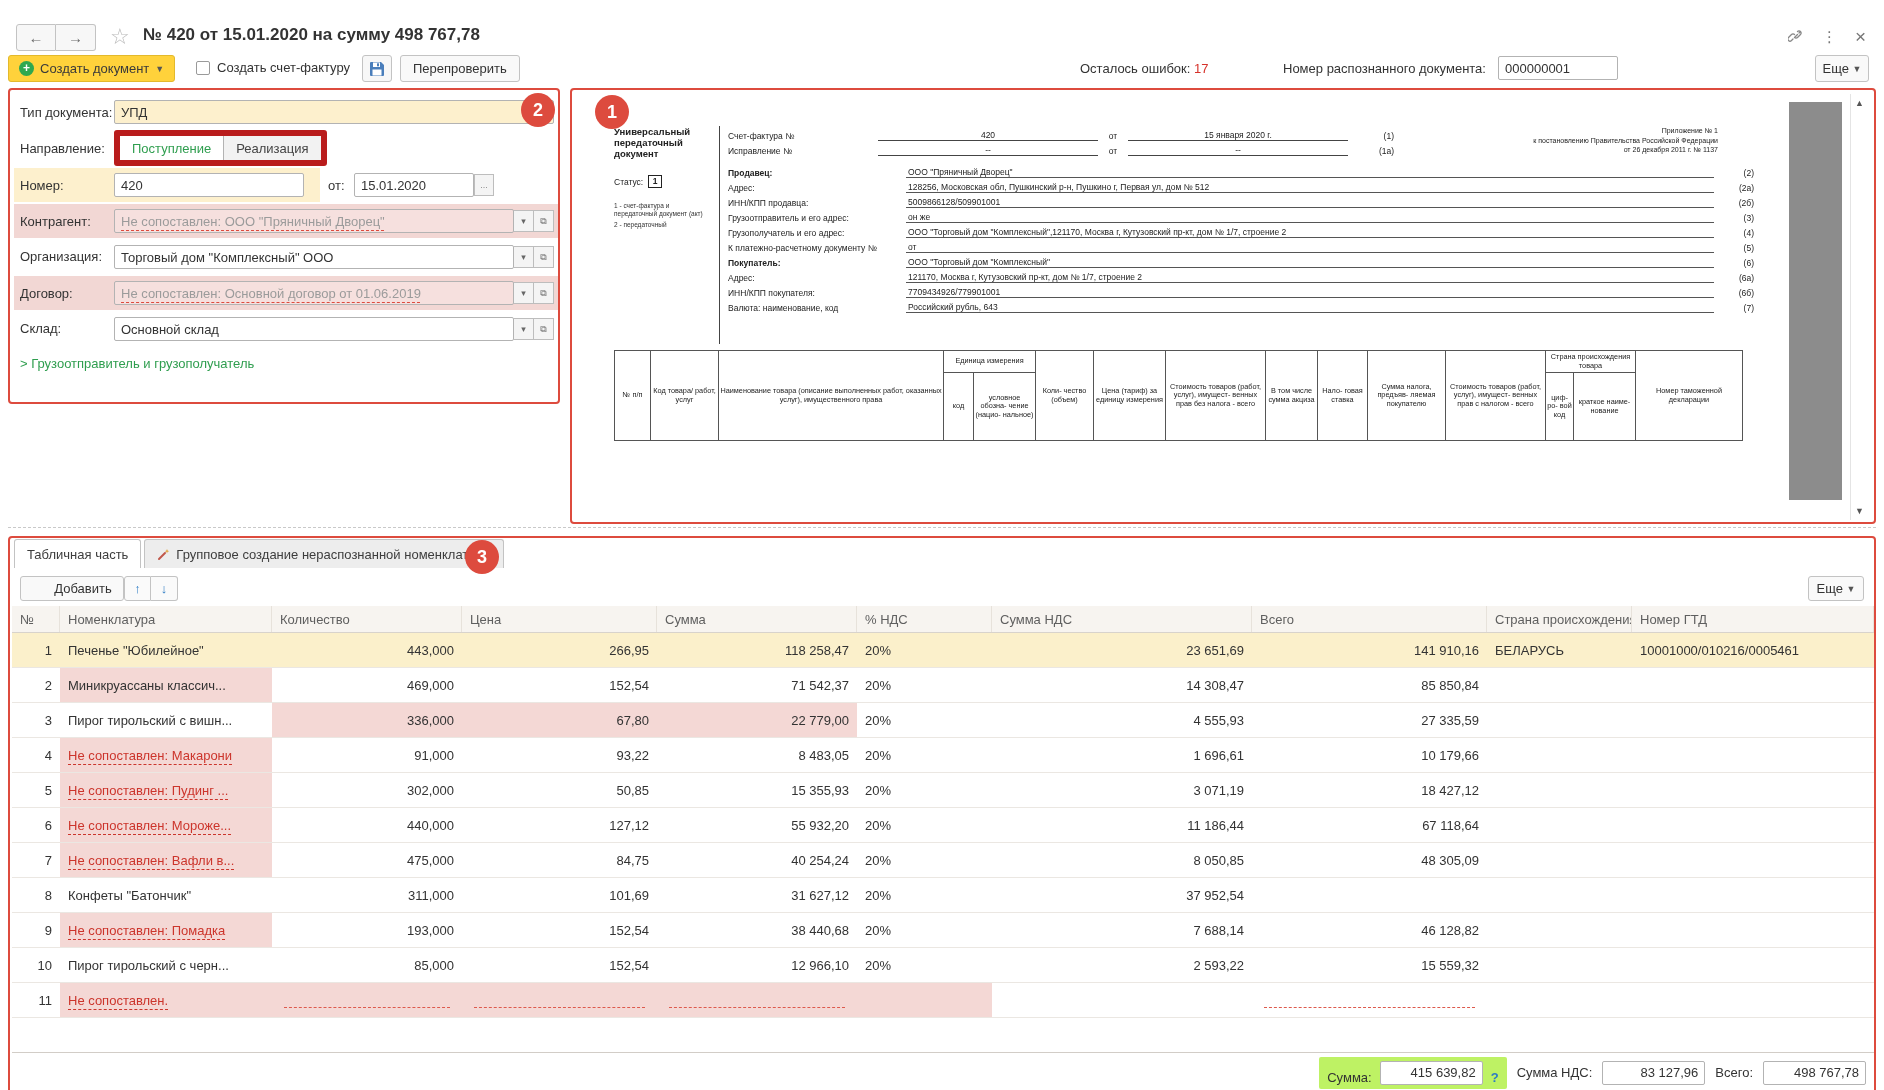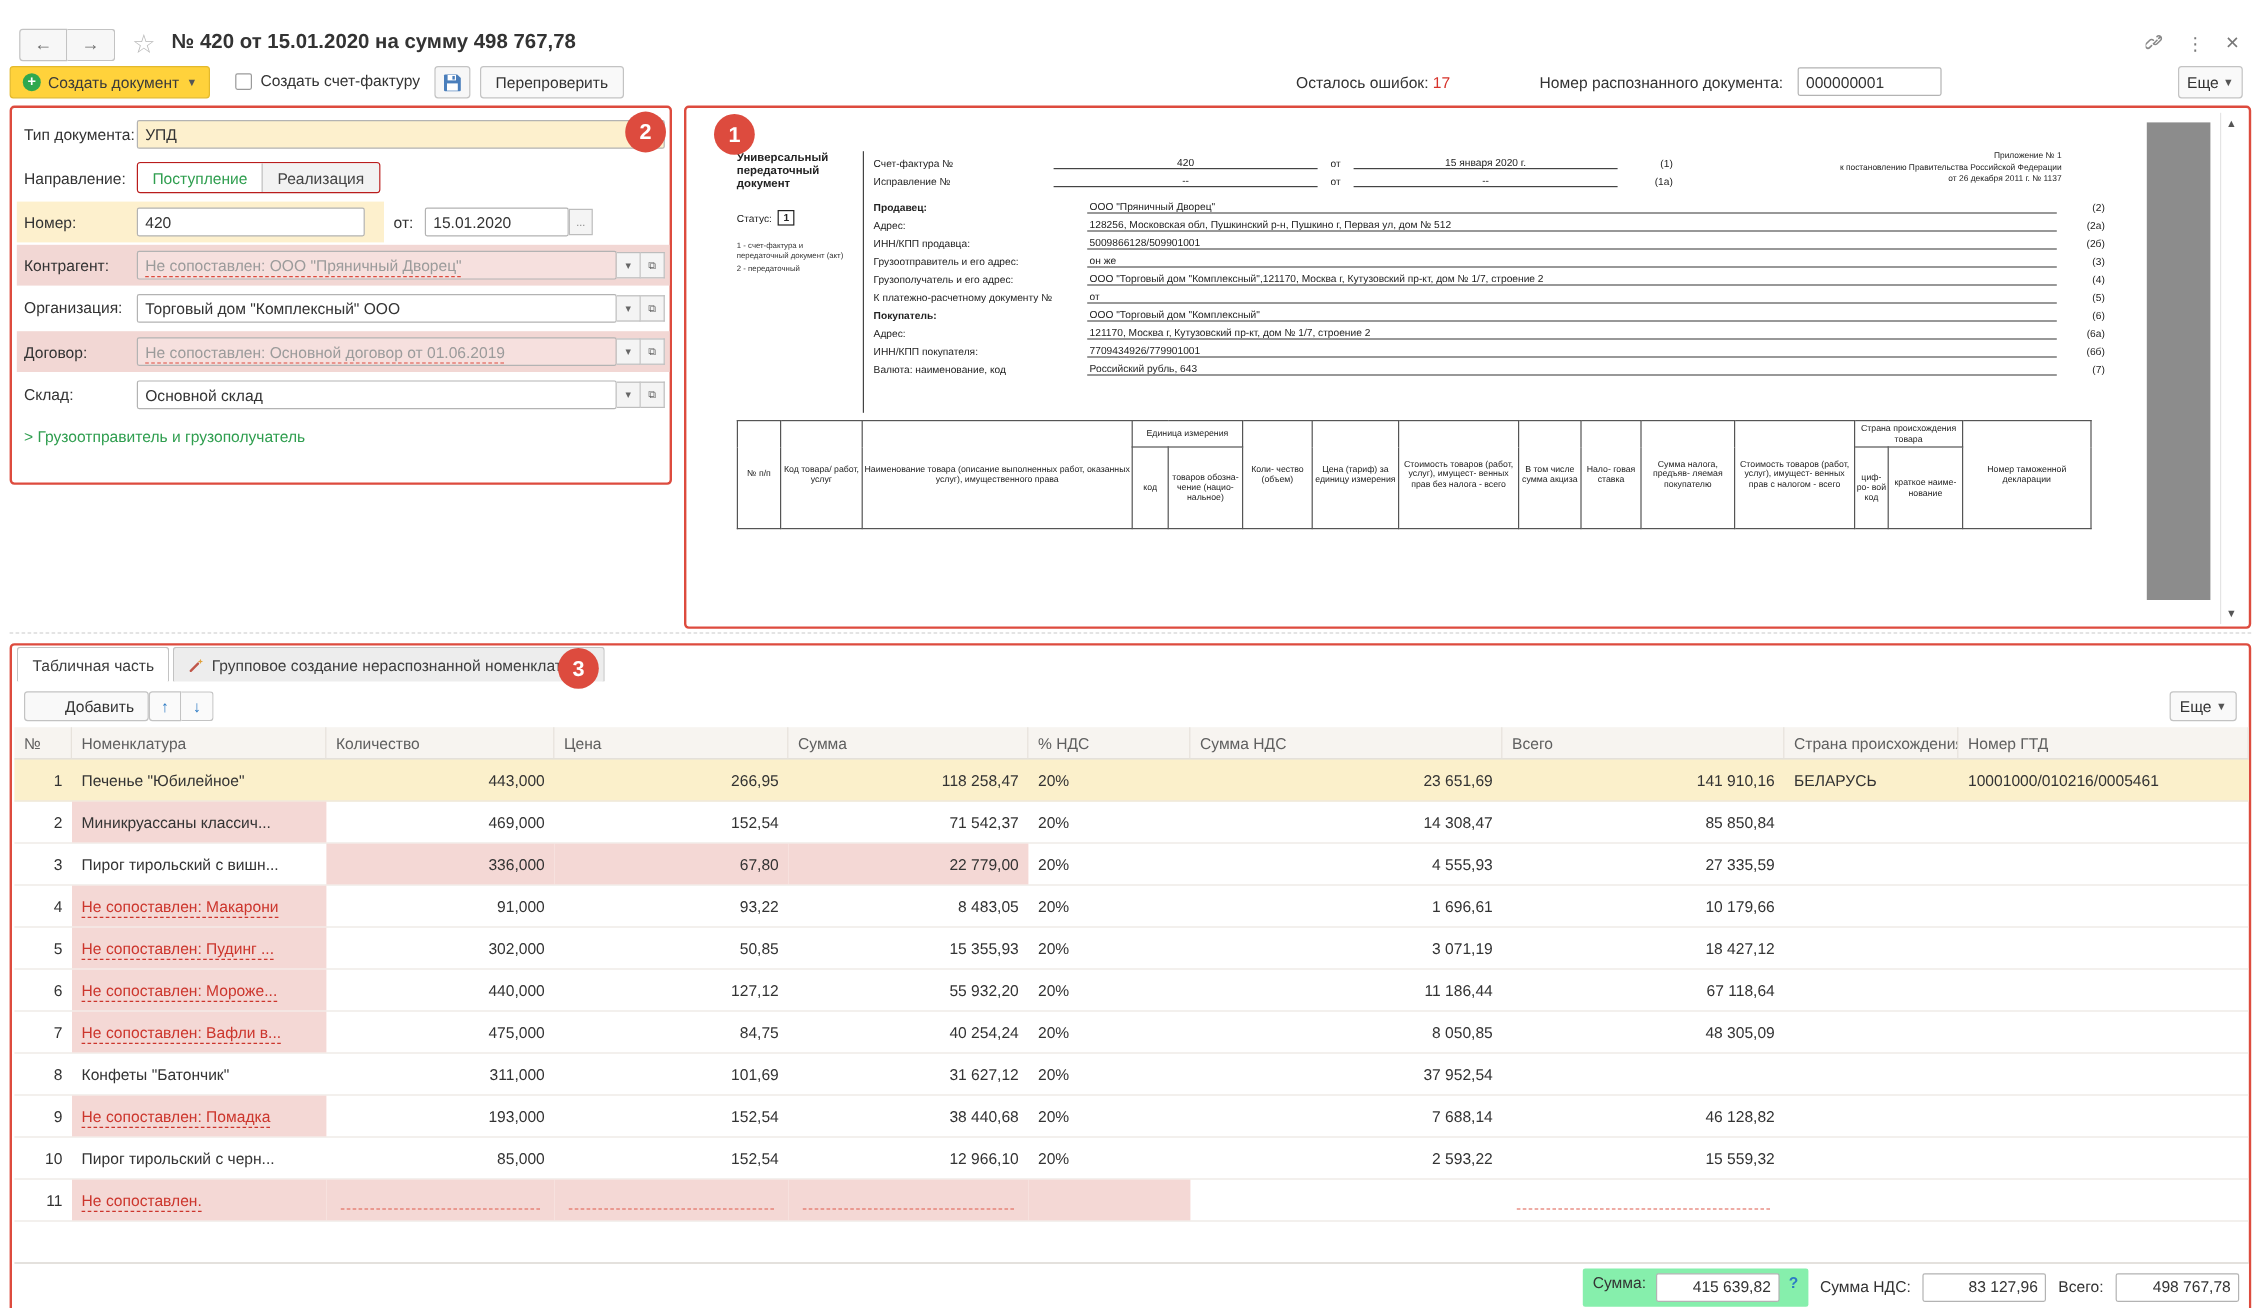--- a/index.html
+++ b/index.html
@@ -51,21 +51,21 @@
   #form-panel { left:8px; top:88px; width:552px; height:316px; background:#fff; }
   .frow { position:absolute; left:0; width:100%; height:32px; display:flex; align-items:center; }
   .flabel { position:absolute; left:10px; }
   .strip-y { background:#fdf0cd; }
   .strip-p { background:#f2d7d4; }
   .fld-yellow { background:#fdf0cd; }
   .fld-pink { background:#f6e0de; }
   .ghost { color:#9b9b9b; text-decoration:underline dashed #dd4b3e 1px; text-underline-offset:4px; }
   .combo-btn { width:20px; height:22px; border:1px solid #bdbdbd; border-left:none; background:#f4f4f4;
     display:flex; align-items:center; justify-content:center; font-size:9px; color:#666; flex:none; }
-  .seg { display:flex; border:1px solid #b91c1c; border-radius:3px; overflow:hidden; height:26px; }
+  .seg { display:flex; border:6px solid #b91c1c; border-radius:3px; overflow:hidden; height:36px; }
   .seg-opt { padding:0 12px; display:flex; align-items:center; background:#f2f2f2; color:#444; }
   .seg-opt.active { background:#fff; color:#2f9e4f; border-right:1px solid #b3b3b3; }
   .glink { color:#2f9e4f; }
 
   
   #preview-panel { left:570px; top:88px; width:1306px; height:436px; background:#fff; overflow:hidden; }
   .doc { position:absolute; left:42px; top:36px; width:1140px; font-size:8.5px; color:#222; }
   .doc-head { display:flex;justify-content:space-between; }
   .doc-leftcol { width:106px; flex:none; border-right:1.5px solid #444; padding-right:5px; min-height:218px; }
   .doc-title { font-weight:bold; font-size:9.5px; line-height:11px; }
@@ -122,21 +122,21 @@
   .gc { display:flex; align-items:center; padding:0 8px; white-space:nowrap; overflow:hidden; position:relative; }
   .c0,.c2,.c3,.c4,.c6,.c7 { justify-content:flex-end; }
   .grid-row.selected { background:#fbf0cb; }
   .gc.pink { background:#f4d8d5; }
   .gc.red { color:#cc352c; text-decoration:underline dashed #cc352c 1px; text-underline-offset:4px; }
   .gc.dash::after { content:""; position:absolute; left:12px; right:12px; bottom:9px;
     border-bottom:1px dashed #dd5a4d; }
 
   .gfooter { position:absolute; left:2px; bottom:2px; width:1862px; height:40px; border-top:1px solid #d2cdc7;
     display:flex; align-items:center; justify-content:flex-end; gap:10px; padding-right:8px; background:#fff; }
-  .chip { background:#86efac; display:flex; align-items:flex-start; gap:8px; padding:4px 8px; border-radius:2px; }
+  .chip { background:#bef264; display:flex; align-items:flex-end; gap:8px; padding:4px 8px; border-radius:2px; }
   .qmark { color:#2d7bc4; font-weight:bold; }
   .tot-fld { width:103px; }
 </style>
 </head>
 <body>
 
 <div class="abs navbtns">
   <div class="navbtn">
       <span>←</span>
     </div>
@@ -393,21 +393,21 @@
         <th rowspan="2">Стоимость товаров (работ, услуг), имущест- венных прав без налога - всего</th>
         <th rowspan="2">В том числе сумма акциза</th>
         <th rowspan="2">Нало- говая ставка</th>
         <th rowspan="2">Сумма налога, предъяв- ляемая покупателю</th>
         <th rowspan="2">Стоимость товаров (работ, услуг), имущест- венных прав с налогом - всего</th>
         <th colspan="2">Страна происхождения товара</th>
         <th rowspan="2">Номер таможенной декларации</th>
       </tr>
       <tr>
         <th style="height:68px;">код</th>
-        <th>товаров обозна- чение (нацио- нальное)</th>
+        <th>условное обозна- чение (нацио- нальное)</th>
         <th>циф- ро- вой код</th>
         <th>краткое наиме- нование</th>
       </tr>
     </tbody>
       </table>
   </div>
   <div class="abs graybar"></div>
   <div class="abs pscroll">
     <span class="up">▲</span>
     <span class="dn">▼</span>

